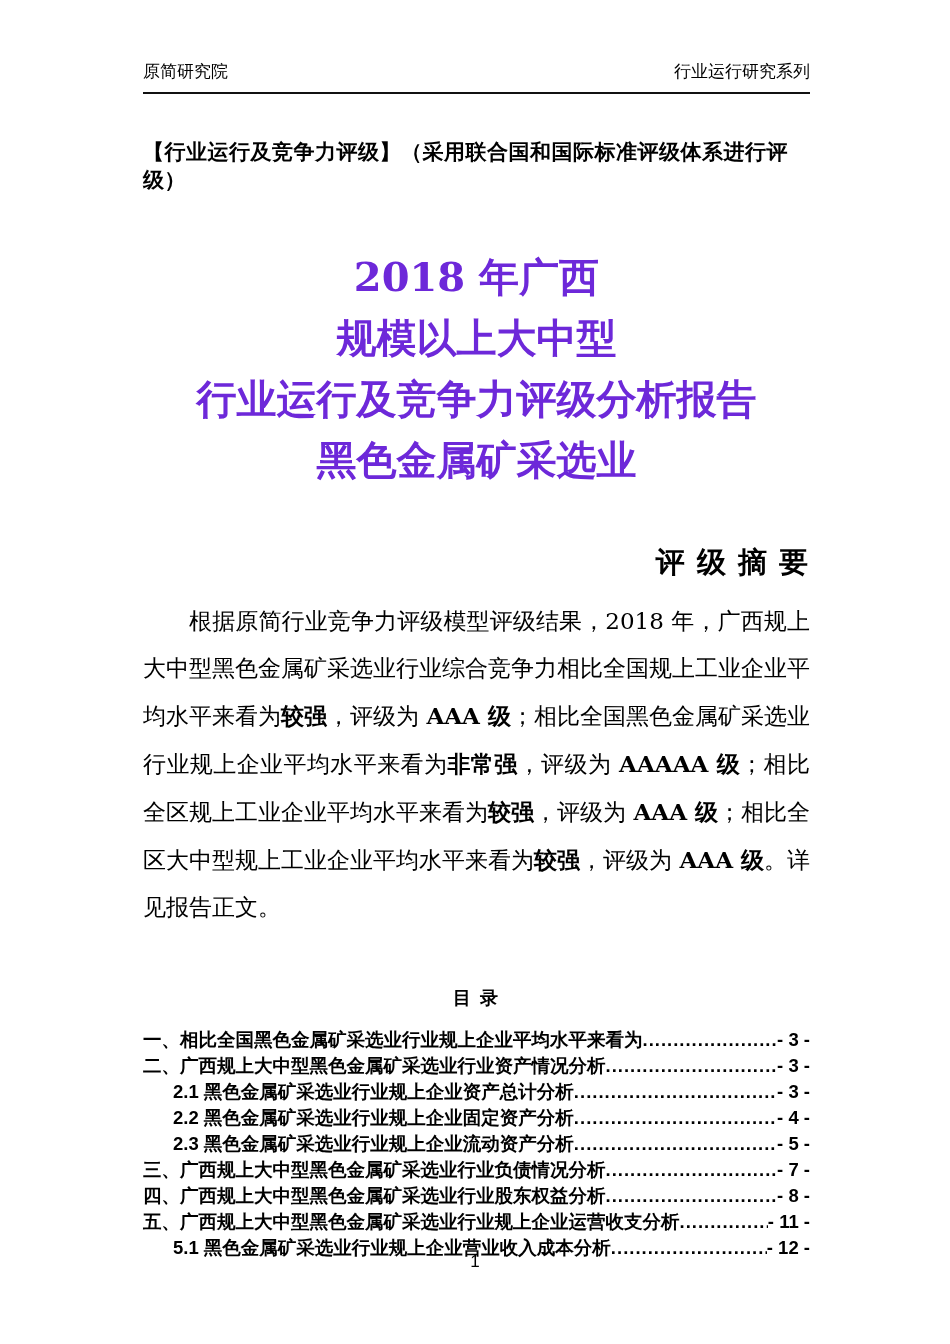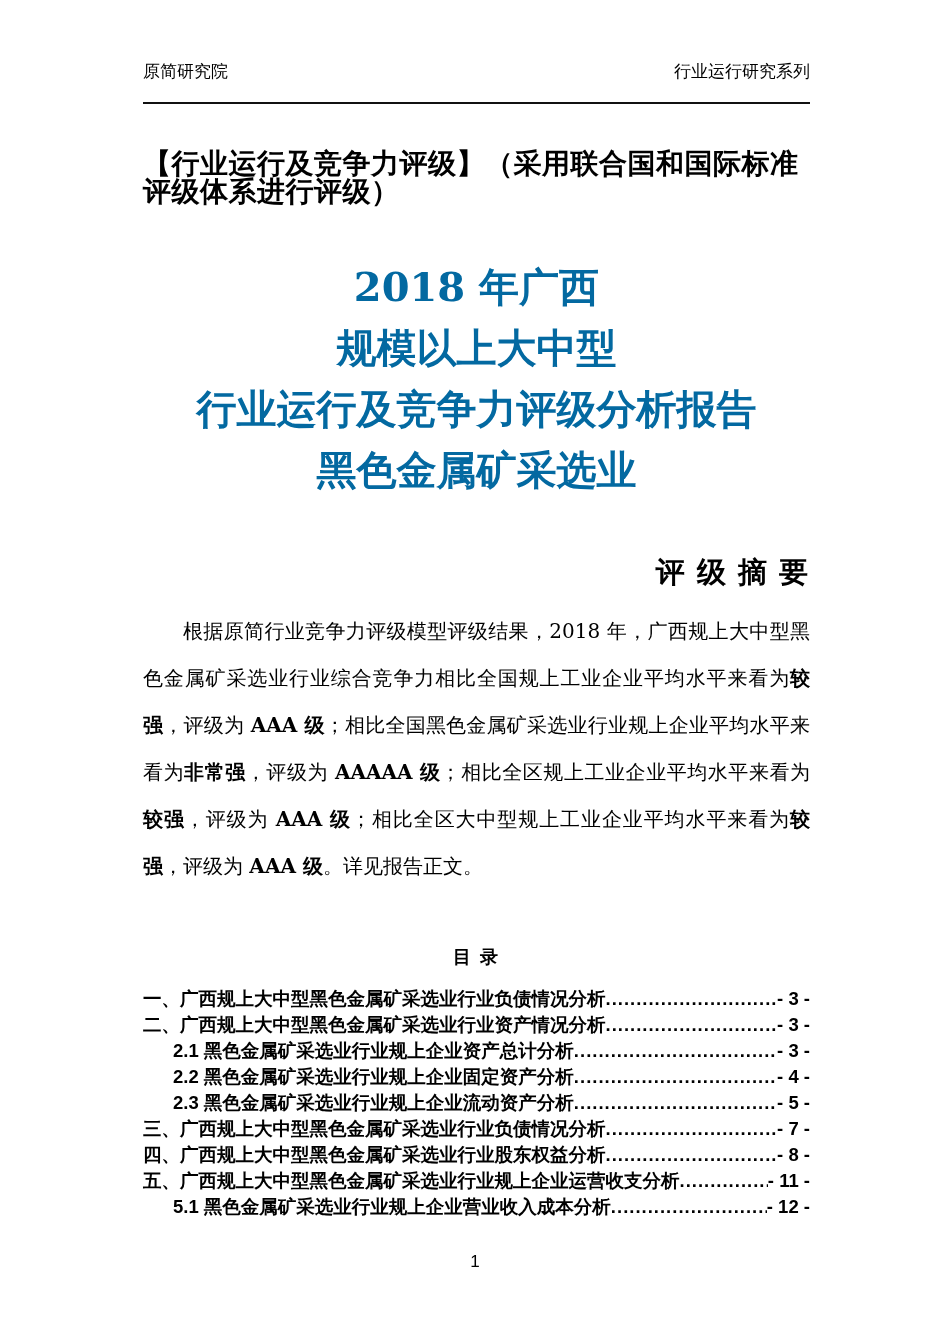--- a/index.html
+++ b/index.html
@@ -15,30 +15,30 @@
     overflow: hidden;
   }
   
   .doc-header {
     display: flex;
     justify-content: space-between;
     align-items: flex-end;
     font-family: "Liberation Sans", "DejaVu Sans", sans-serif;
     font-size: 17px;
     line-height: 20px;
-    padding-bottom: 20px;
+    padding-bottom: 10px;
     border-bottom: 2.5px solid #111111;
     gap: 24px;
   }
   
   .subtitle {
     margin-top: 46px;
-    font-family: Liberation Serif, serif;
+    font-family: Liberation Mono, monospace;
     font-weight: 700;
-    font-size: 28px;
+    font-size: 21px;
     line-height: 28px;
     letter-spacing: 0.5px;
   }
   
   .report-title {
     margin-top: 50px;
     text-align: center;
     font-weight: 700;
     font-size: 40px;
     line-height: 61px;
@@ -50,21 +50,21 @@
     margin-top: 52px;
     text-align: right;
     font-family: "Liberation Sans", "DejaVu Sans", sans-serif;
     font-weight: 700;
     font-size: 29px;
     line-height: 40px;
     letter-spacing: 2px;
   }
   .summary-paragraph {
     margin-top: 16px;
-    font-size: 20px;
+    font-size: 23px;
     line-height: 47px;
     text-align: justify;
     text-indent: 2em;
     font-family: "DejaVu Serif", "Liberation Serif", serif;
   }
   .summary-paragraph .b { font-weight: 700; }
   
   .toc-heading {
     margin-top: 50px;
     text-align: center;
@@ -115,36 +115,36 @@
 
 <div class="page">
 
   <div class="doc-header">
     <span>原简研究院</span>
     <span>行业运行研究系列</span>
   </div>
 
   <div class="subtitle">【行业运行及竞争力评级】（采用联合国和国际标准评级体系进行评级）</div>
 
-  <div class="report-title" style="color: #0369a1;">
+  <div class="report-title" style="color: #6d28d9;">
     <div>2018 年广西</div>
     <div>规模以上大中型</div>
     <div>行业运行及竞争力评级分析报告</div>
     <div>黑色金属矿采选业</div>
   </div>
 
   <div class="summary-heading">评 级 摘 要</div>
 
   <div class="summary-paragraph" id="summary-paragraph"><span>根据原简行业竞争力评级模型评级结果，2018 年，广西规上大中型黑色金属矿采选业行业综合竞争力相比全国规上工业企业平均水平来看为</span><span class="b">较强</span><span>，评级为 </span><span class="b">AAA 级</span><span>；相比全国黑色金属矿采选业行业规上企业平均水平来看为</span><span class="b">非常强</span><span>，评级为 </span><span class="b">AAAAA 级</span><span>；相比全区规上工业企业平均水平来看为</span><span class="b">较强</span><span>，评级为 </span><span class="b">AAA 级</span><span>；相比全区大中型规上工业企业平均水平来看为</span><span class="b">较强</span><span>，评级为 </span><span class="b">AAA 级</span><span>。详见报告正文。</span></div>
 
   <div class="toc-heading">目 录</div>
 
   <div class="toc" id="toc-list">
       <div class="toc-row">
-        <span class="toc-label">一、广西规上大中型黑色金属矿采选业行业负债情况分析</span>
+        <span class="toc-label">一、相比全国黑色金属矿采选业行业规上企业平均水平来看为</span>
         <span class="toc-dots"></span>
         <span class="toc-page">- 3 -</span>
       </div>
       <div class="toc-row">
         <span class="toc-label">二、广西规上大中型黑色金属矿采选业行业资产情况分析</span>
         <span class="toc-dots"></span>
         <span class="toc-page">- 3 -</span>
       </div>
       <div class="toc-row indent-1">
         <span class="toc-label">2.1 黑色金属矿采选业行业规上企业资产总计分析</span>

